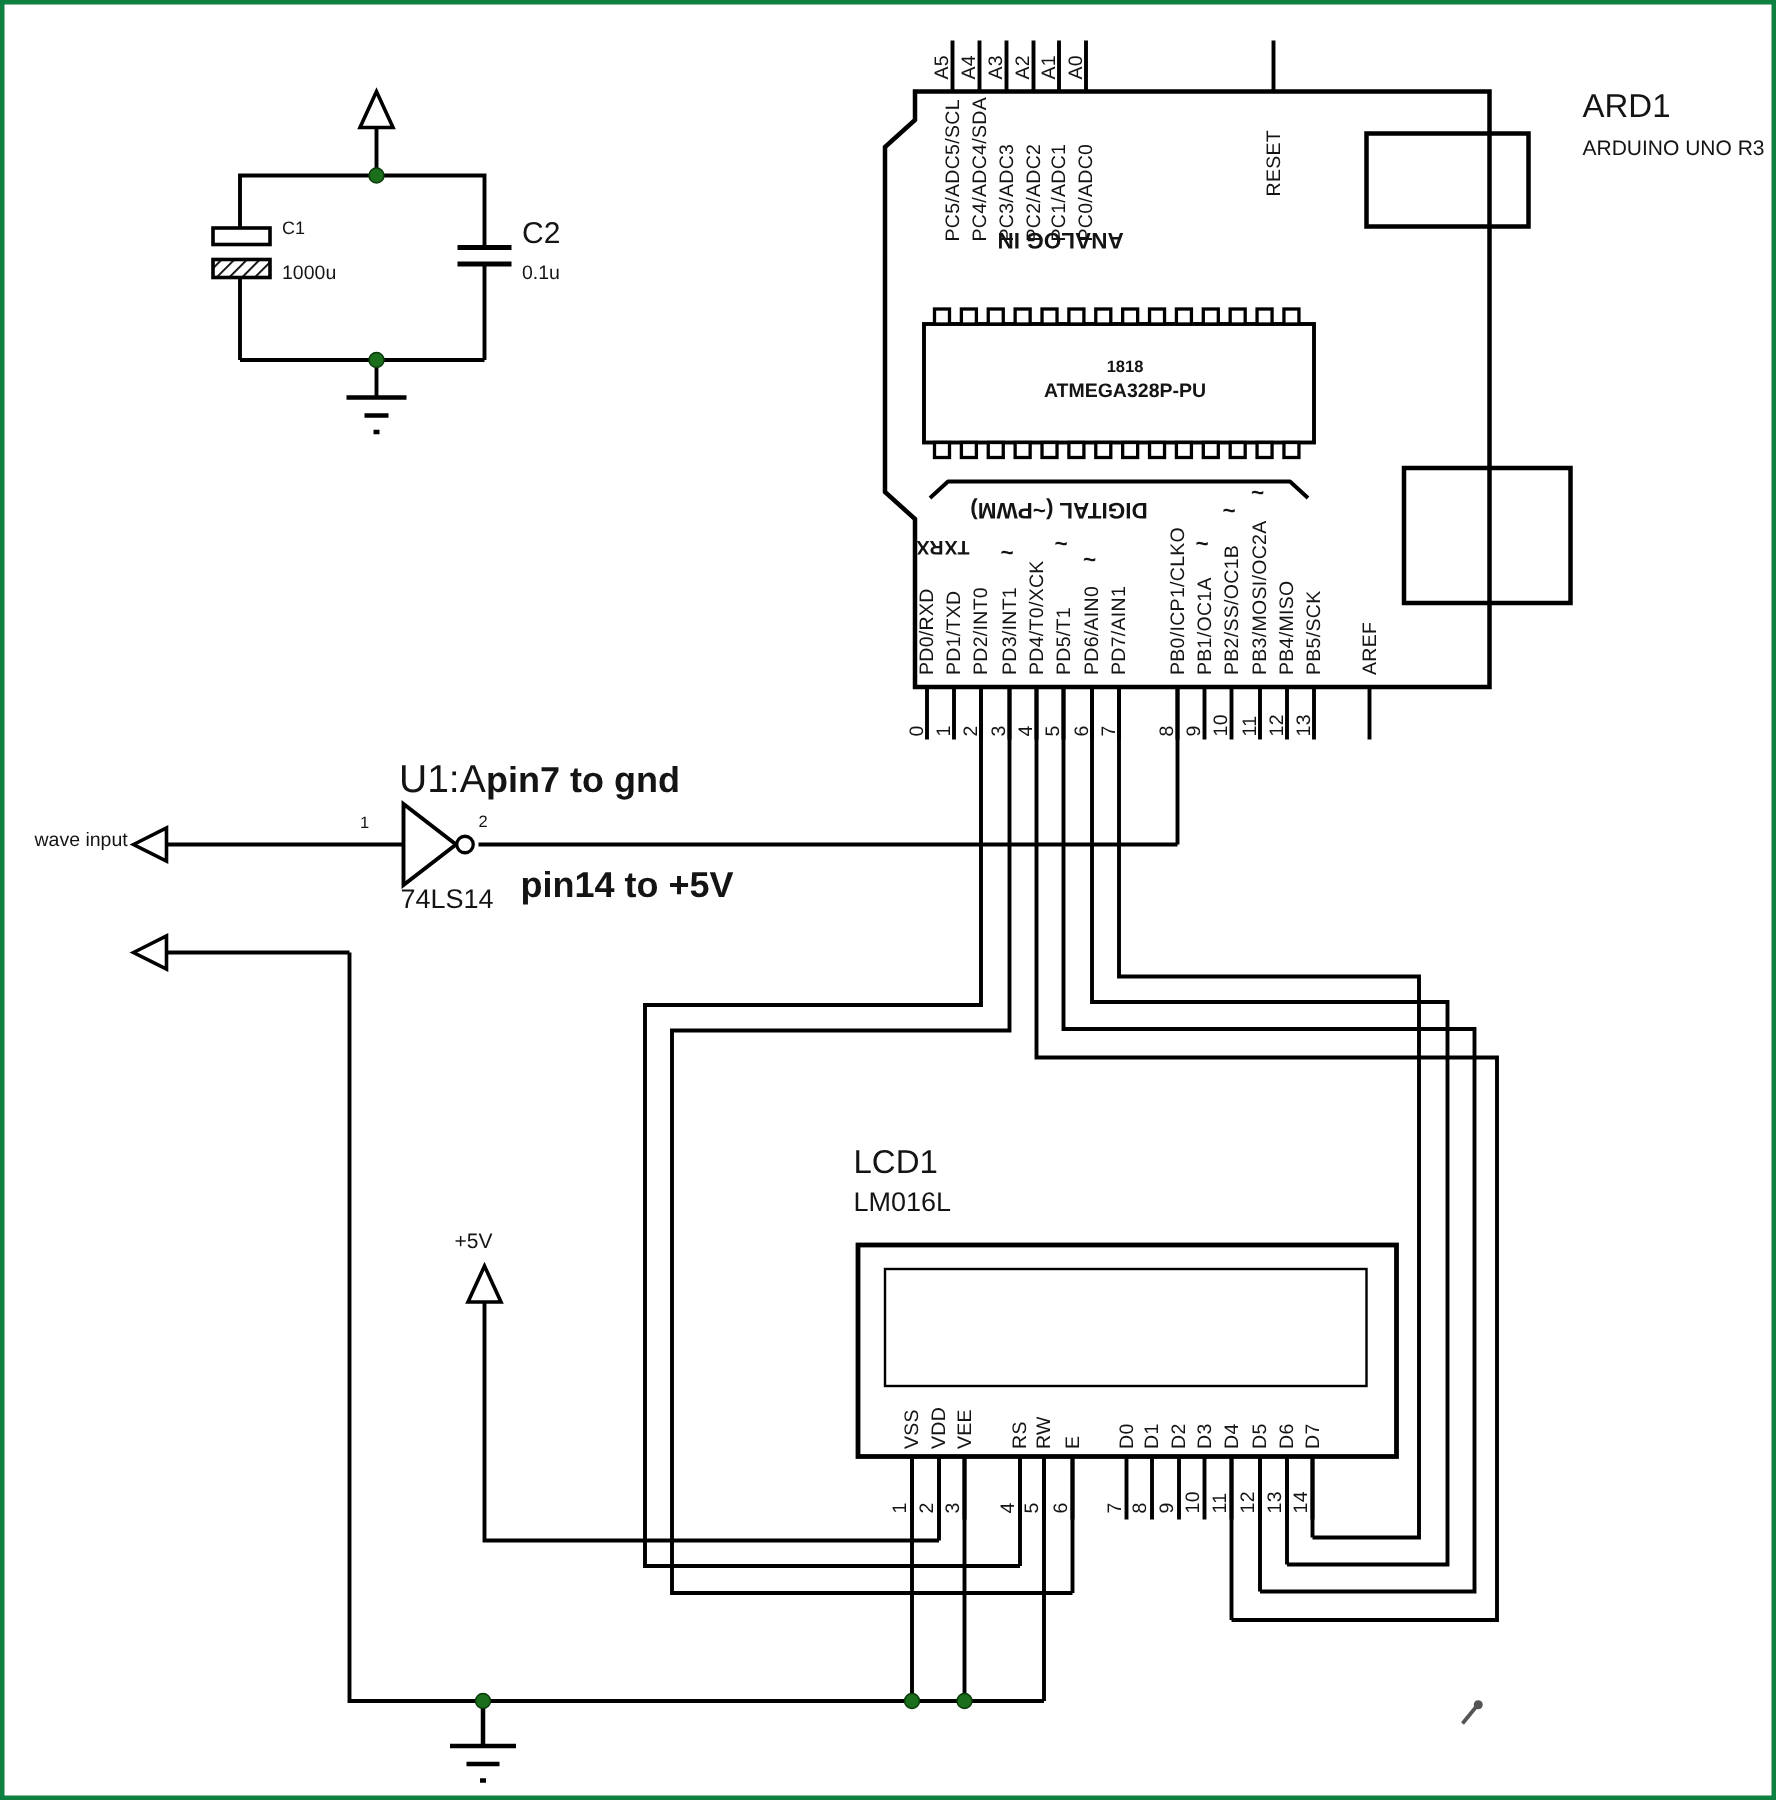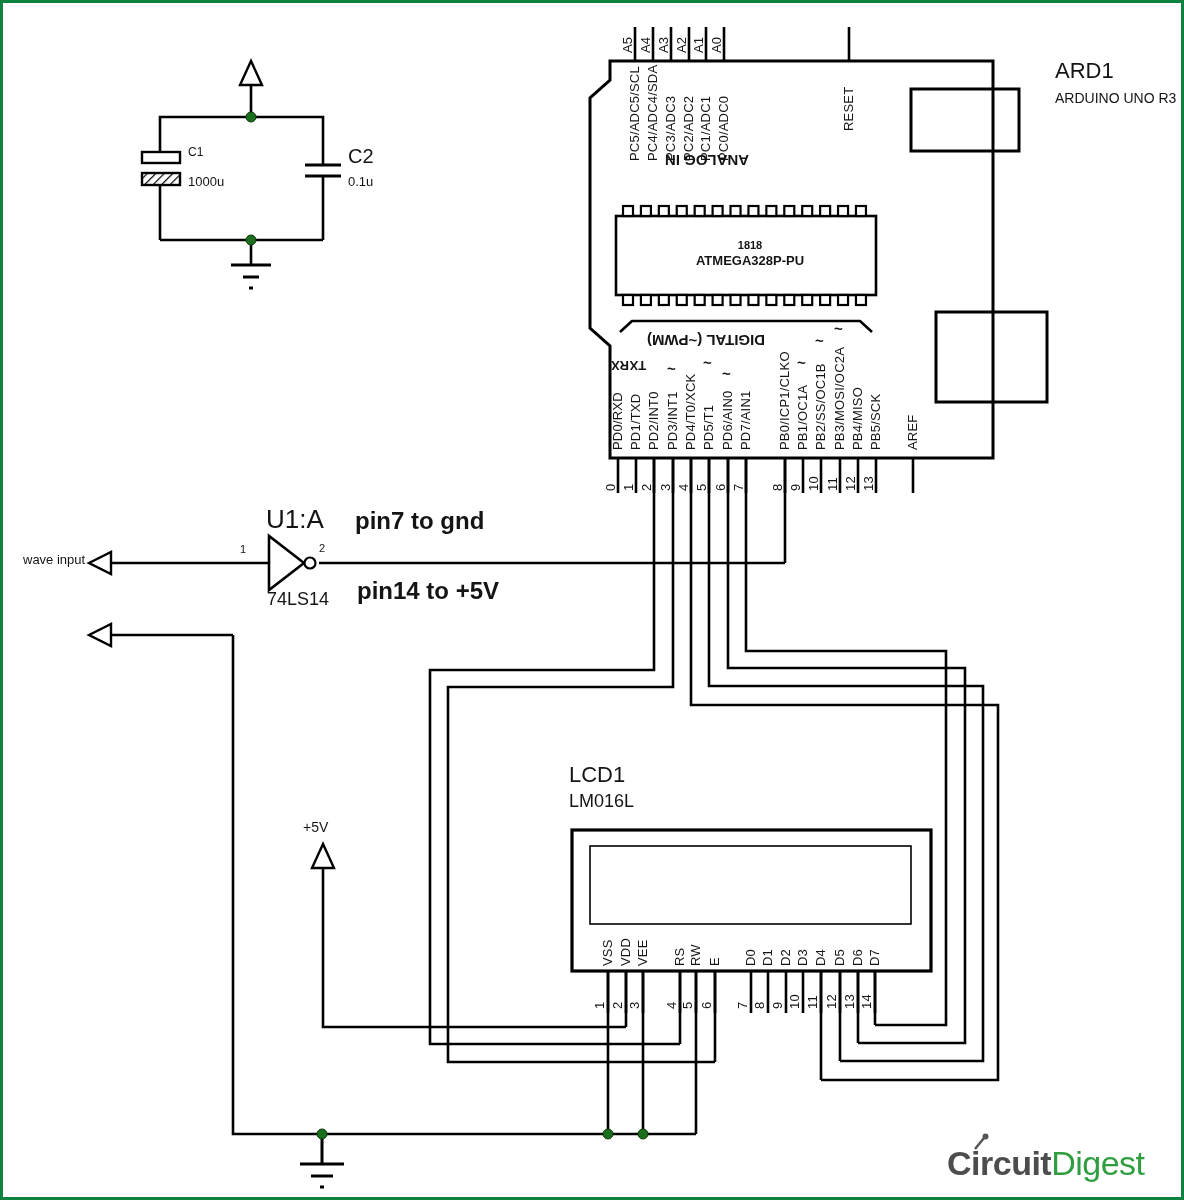--- a/index.html
+++ b/index.html
@@ -192,29 +192,28 @@
   <div class="r180 b" style="left:635px;top:362px;font-size:13px">TX</div>
 
   <div class="vlabel" style="left:839px;top:128px">RESET</div>
   <div class="vlabel" style="left:903px;top:447px">AREF</div>
 
   <div class="lbl" style="left:263px;top:503px;font-size:26px">U1:A</div>
   <div class="lbl" style="left:264px;top:587px;font-size:18px">74LS14</div>
   <div class="lbl" style="left:237px;top:541px;font-size:11px">1</div>
   <div class="lbl" style="left:316px;top:540px;font-size:11px">2</div>
   <div class="lbl" style="left:20px;top:550px;font-size:13px">wave input</div>
-  <div class="lbl b" style="left:352px;top:505px;font-size:24px">pin7 to gnd</div>
-  <div class="lbl b" style="left:354px;top:575px;font-size:24px">pin14 to +5V</div>
+  <div class="lbl b" style="left:321px;top:505px;font-size:24px">pin7 to gnd</div>
+  <div class="lbl b" style="left:344px;top:575px;font-size:24px">pin14 to +5V</div>
 
   <div class="lbl" style="left:300px;top:817px;font-size:14px">+5V</div>
 
   <div class="lbl" style="left:566px;top:760px;font-size:22px">LCD1</div>
   <div class="lbl" style="left:566px;top:789px;font-size:18px">LM016L</div>
 
-  <div class="logo"><span class="p1">Circuit</span><span class="p2">Digest</span></div>
 <div class="vlabel" style="left: 618px; top: 50px;">A5</div>
     <div class="vlabel" style="left: 625px; top: 158px;">PC5/ADC5/SCL</div>
     <div class="vlabel" style="left: 636px; top: 50px;">A4</div>
     <div class="vlabel" style="left: 643px; top: 158px;">PC4/ADC4/SDA</div>
     <div class="vlabel" style="left: 654px; top: 50px;">A3</div>
     <div class="vlabel" style="left: 661px; top: 158px;">PC3/ADC3</div>
     <div class="vlabel" style="left: 672px; top: 50px;">A2</div>
     <div class="vlabel" style="left: 679px; top: 158px;">PC2/ADC2</div>
     <div class="vlabel" style="left: 689px; top: 50px;">A1</div>
     <div class="vlabel" style="left: 696px; top: 158px;">PC1/ADC1</div>

